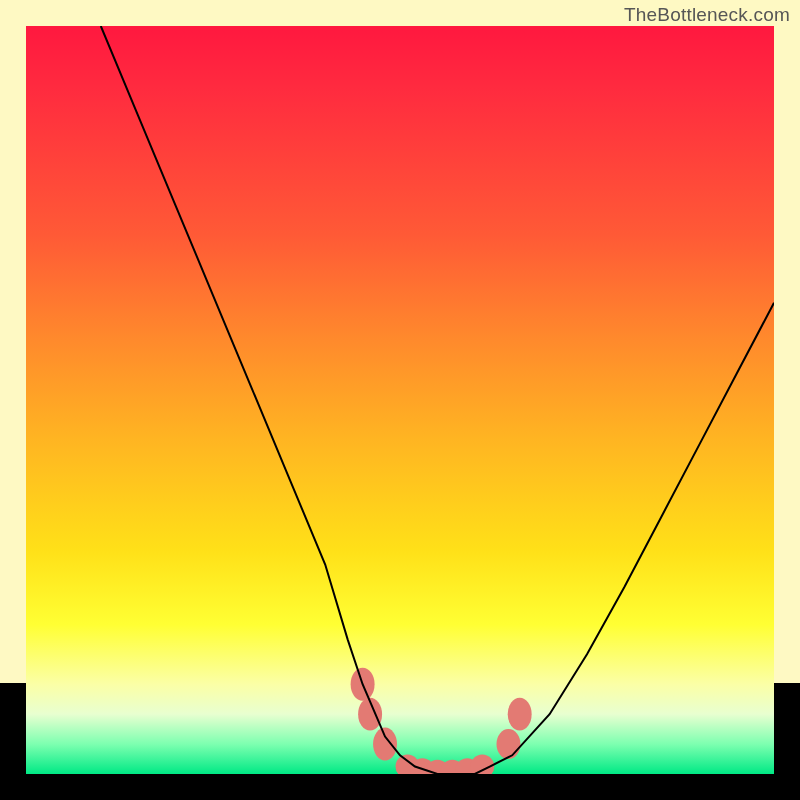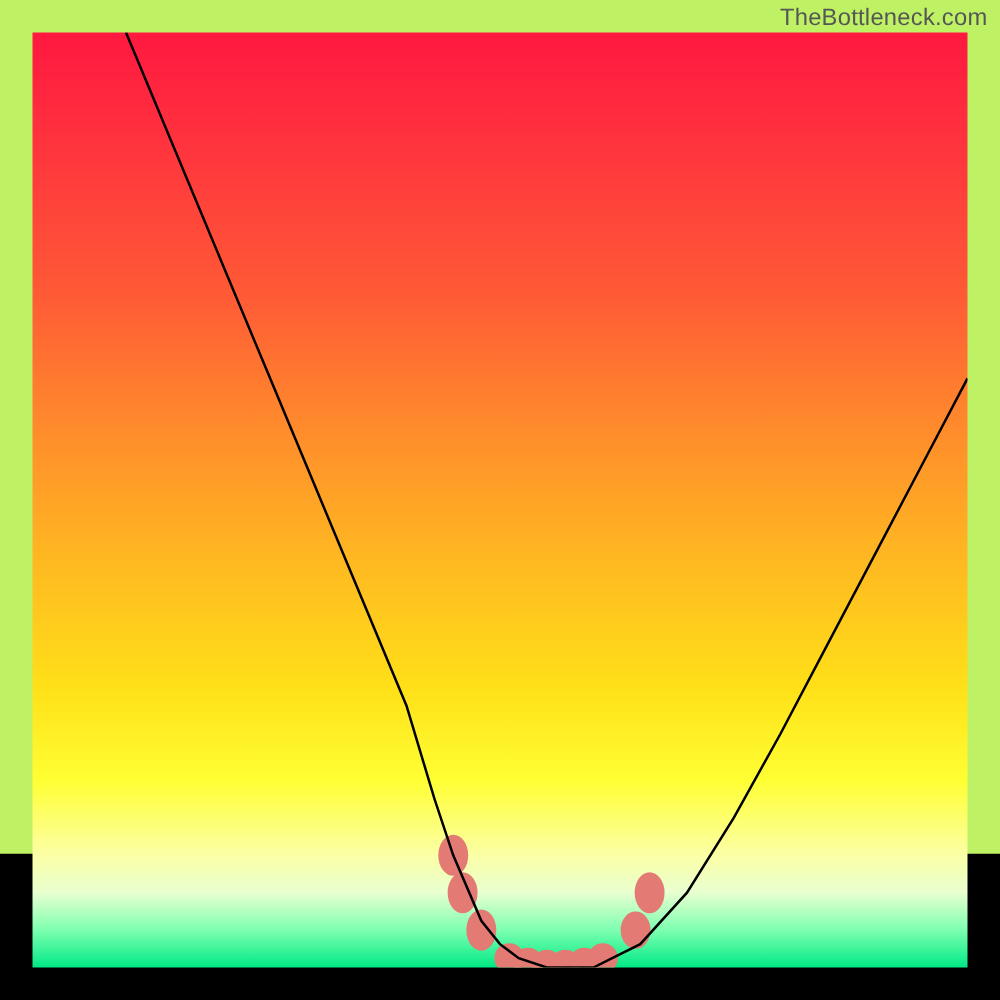--- a/index.html
+++ b/index.html
@@ -10,21 +10,21 @@
     overflow: hidden;
     background: #000;
     font-family: Arial, Helvetica, sans-serif;
   }
   .frame {
     position: absolute;
     left: 0;
     top: 0;
     width: 800px;
     height: 683px;
-    background: #bef264;
+    background: #fef9c3;
   }
   .plot {
     position: absolute;
     left: 26px;
     top: 26px;
     width: 748px;
     height: 748px;
     
     background: linear-gradient(to bottom,
       #ff183f 0%,

